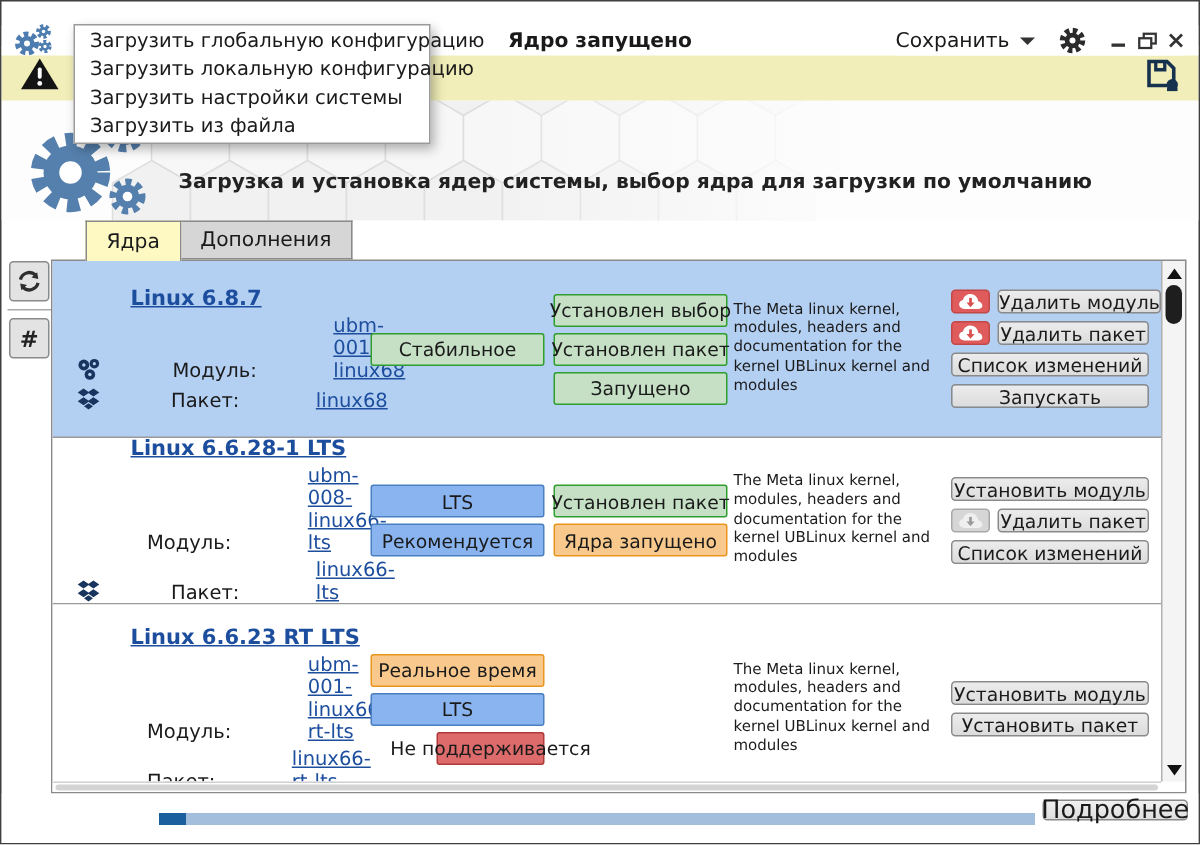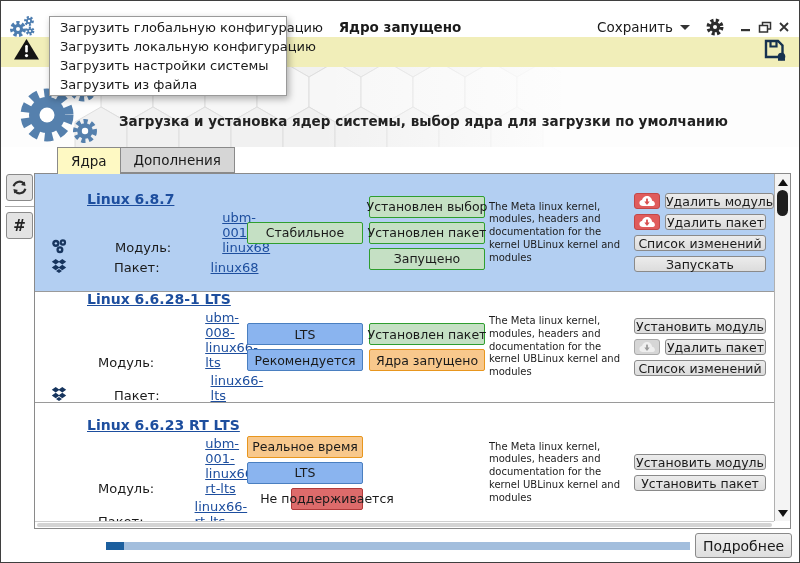--- a/index.html
+++ b/index.html
@@ -78,21 +78,21 @@
   .tri-up   { width:0; height:0; border-left:5px solid transparent; border-right:5px solid transparent; border-bottom:7px solid #111; }
   .tri-down { width:0; height:0; border-left:5px solid transparent; border-right:5px solid transparent; border-top:7px solid #111; }
   .vthumb { position:absolute; left:2px; width:11px; top:16px; height:26px; background:#1e1e1e; border-radius:6px; }
   .hscroll { position:absolute; left:0; right:16px; bottom:0; height:7px; background:#fff; border-top:1px solid #cfcfcf; }
   .hthumb { position:absolute; left:2px; right:2px; top:1px; bottom:1px; background:#d4d4d4; border-radius:3px; }
 
   
   .footer { position:absolute; left:0; right:0; bottom:0; height:33px; background:#fff; z-index:3; }
   .progress { position:absolute; left:105px; top:13px; width:584px; height:8px; background:var(--progress-track); }
   .progress-chunk { height:100%; background:var(--progress-chunk); }
-  .details-btn { position:absolute; right:7px; top:4px; width:97px; height:25px; background:linear-gradient(#f0f0f0,#dedede); border:1px solid #8a8a8a; border-radius:3px; display:flex; align-items:center; justify-content:center; font-size:14px; }
+  .details-btn { position:absolute; right:7px; top:4px; width:97px; height:14px; background:linear-gradient(#f0f0f0,#dedede); border:1px solid #8a8a8a; border-radius:3px; display:flex; align-items:center; justify-content:center; font-size:17px; }
 </style>
 </head>
 <body>
 
 <div class="window">
 
   <div class="titlebar">
     <span class="app-icon">
       <svg width="30" height="26" viewBox="0 0 30 26">
         <g fill="#4d7db0" stroke="#4d7db0">

